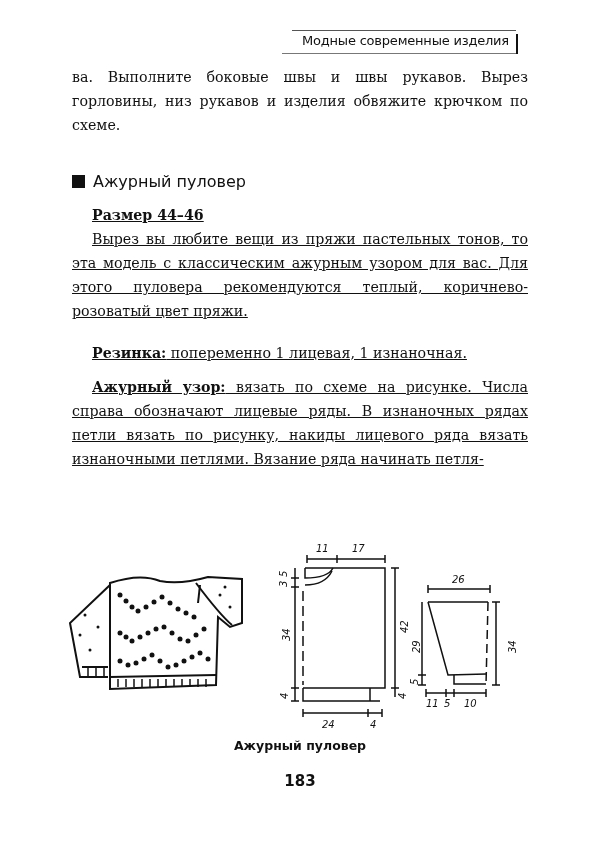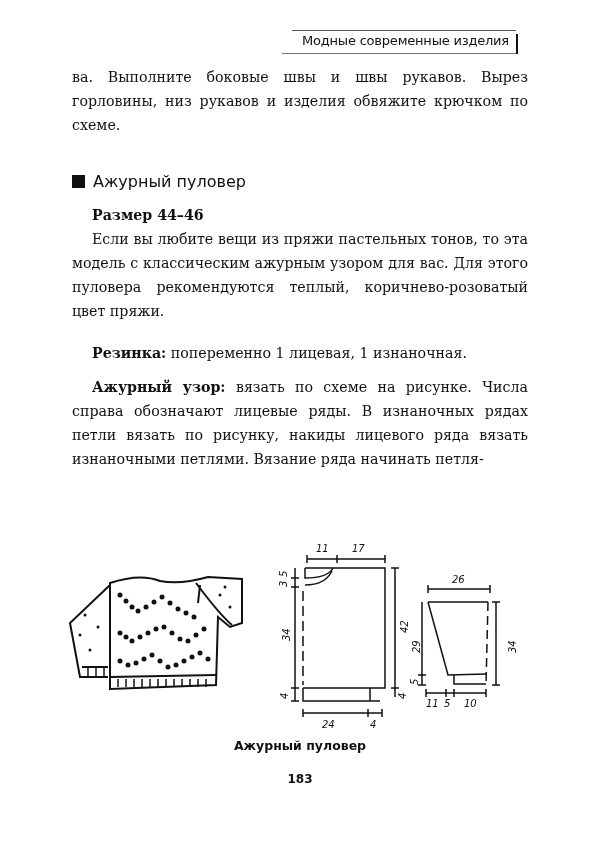--- a/index.html
+++ b/index.html
@@ -10,21 +10,21 @@
   .runhead .rule-bot { position:absolute; left:-10px; right:8px; bottom:0; border-top:1px solid #777; }
   .runhead .bar { position:absolute; right:6px; top:4px; bottom:0; border-right:2px solid #111; }
   .runhead .txt { position:absolute; left:10px; top:3px; font-family:"DejaVu Sans", sans-serif; font-size:13px; white-space:nowrap; letter-spacing:-0.2px; }
   .body { position:absolute; left:72px; width:456px; font-family:"DejaVu Serif", serif; font-size:14.2px; line-height:24px; text-align:justify; }
   .body p { margin:0; }
   .indent { text-indent:20px; }
   .b { font-weight:bold; }
   .h { position:absolute; left:72px; top:172px; font-family:"DejaVu Sans", sans-serif; font-size:16px; }
   .h .sq { display:inline-block; width:13px; height:13px; background:#111; margin-right:8px; vertical-align:-1px; }
   .caption { position:absolute; left:0; width:600px; top:738px; text-align:center; font-family:"DejaVu Sans", sans-serif; font-weight:bold; font-size:12.5px; }
-  .pageno { position:absolute; left:0; width:600px; top:772px; text-align:center; font-family:"DejaVu Sans", sans-serif; font-weight:bold; font-size:12px; }
+  .pageno { position:absolute; left:0; width:600px; top:772px; text-align:center; font-family:"DejaVu Sans", sans-serif; font-weight:bold; font-size:15px; }
   svg text { font-family:"DejaVu Sans", sans-serif; font-style:italic; font-size:10px; fill:#111; }
 </style>
 </head>
 <body>
 
 <div class="page">
 
   <div class="runhead">
     <div class="rule-top"></div>
     <span class="txt">Модные современные изделия</span>
@@ -33,23 +33,23 @@
   </div>
 
   <div class="body" style="top:65px;">
     <p>ва. Выполните боковые швы и швы рукавов. Вырез горловины, низ рукавов и изделия обвяжите крючком по схеме.</p>
   </div>
 
   <div class="h">
     <span class="sq"></span><span>Ажурный пуловер</span>
   </div>
 
-  <div class="body" style="top:203px;">
+  <div class="body" style="top:203px;text-decoration:underline;">
     <p class="indent b">Размер 44–46</p>
-    <p class="indent">Если вы любите вещи из пряжи пастельных тонов, то эта модель с классическим ажурным узором для вас. Для этого пуловера рекомендуются теплый, коричнево-розоватый цвет пряжи.</p>
+    <p class="indent">Вырез вы любите вещи из пряжи пастельных тонов, то эта модель с классическим ажурным узором для вас. Для этого пуловера рекомендуются теплый, коричнево-розоватый цвет пряжи.</p>
     <p class="indent" style="margin-top:18px;"><span class="b">Резинка:</span><span> попеременно 1 лицевая, 1 изнаночная.</span></p>
     <p class="indent" style="margin-top:10px;"><span class="b">Ажурный узор:</span><span> вязать по схеме на рисунке. Числа справа обозначают лицевые ряды. В изнаночных рядах петли вязать по рисунку, накиды лицевого ряда вязать изнаночными петлями. Вязание ряда начинать петля-</span></p>
   </div>
 
   <svg style="position:absolute;left:60px;top:555px;" width="200" height="155">
     <g fill="none" stroke="#111" stroke-width="2">
       <path d="M50 28 Q80 18 100 26 Q120 30 148 22 L182 24 L182 68 L170 72 L158 62 L156 130 L50 134 Z"></path>
       <path d="M50 30 L10 68 L20 122 L48 122"></path>
       <path d="M22 112 L48 112"></path>
       <path d="M50 122 L156 120"></path>

